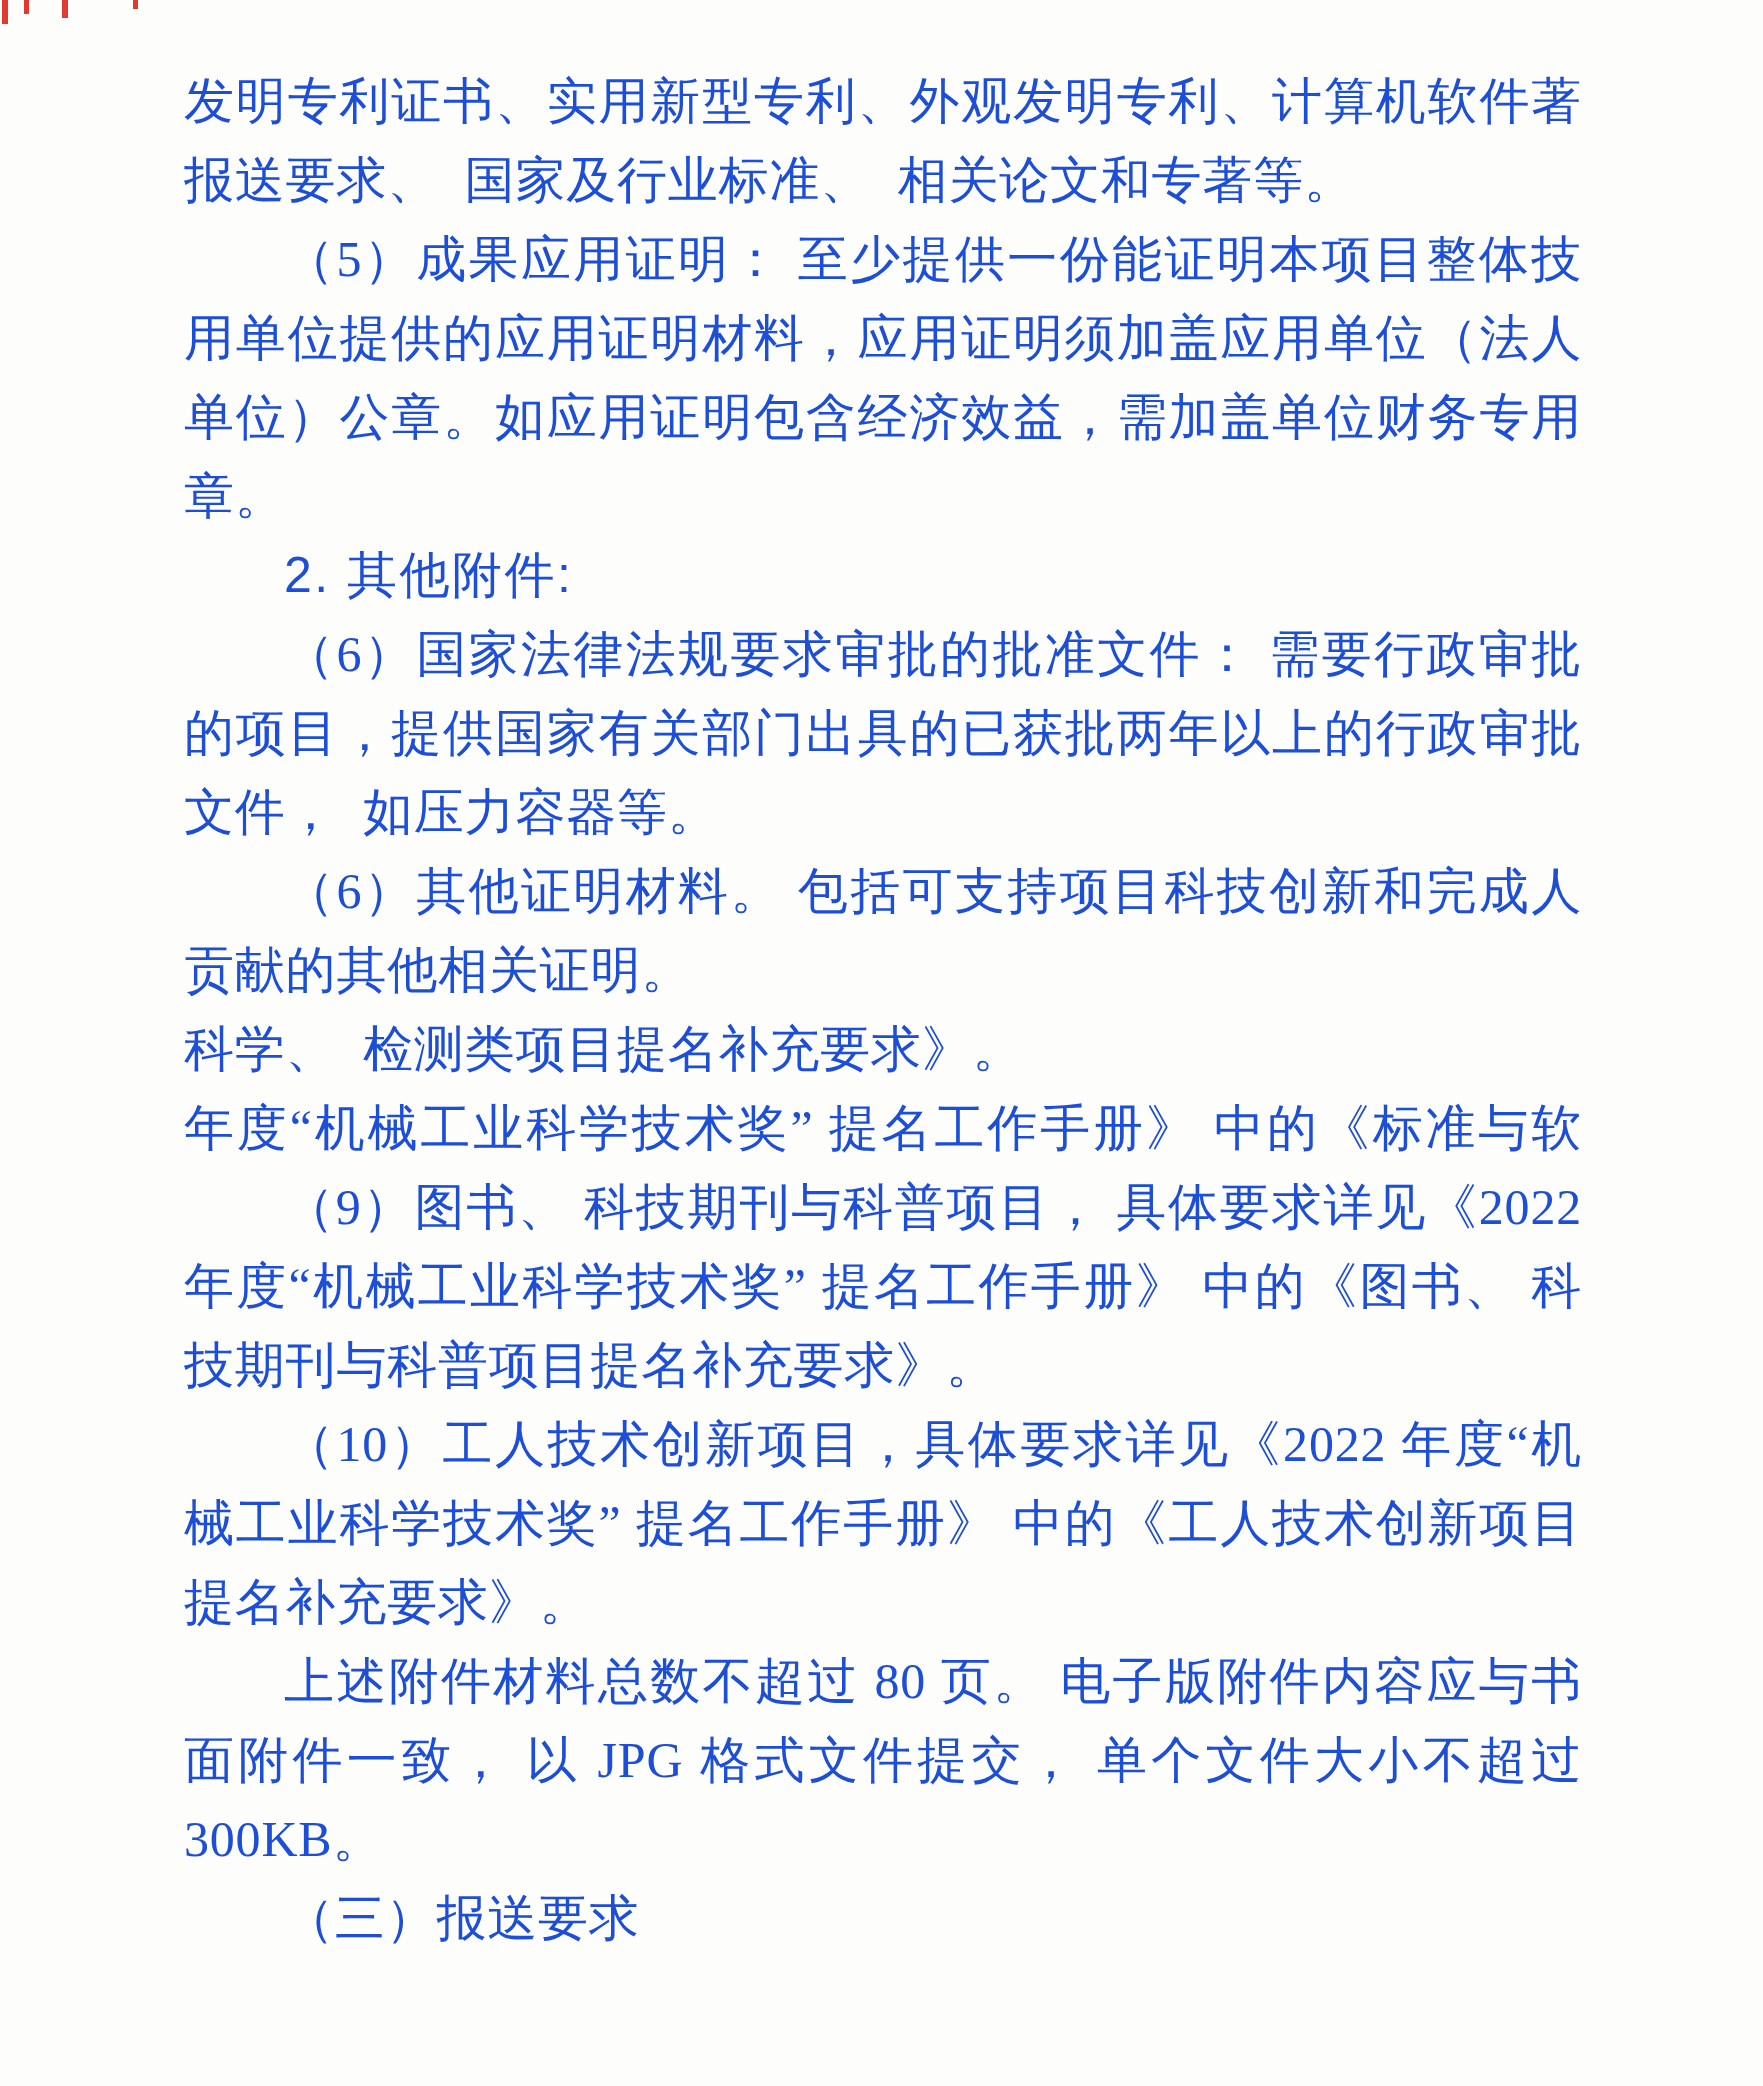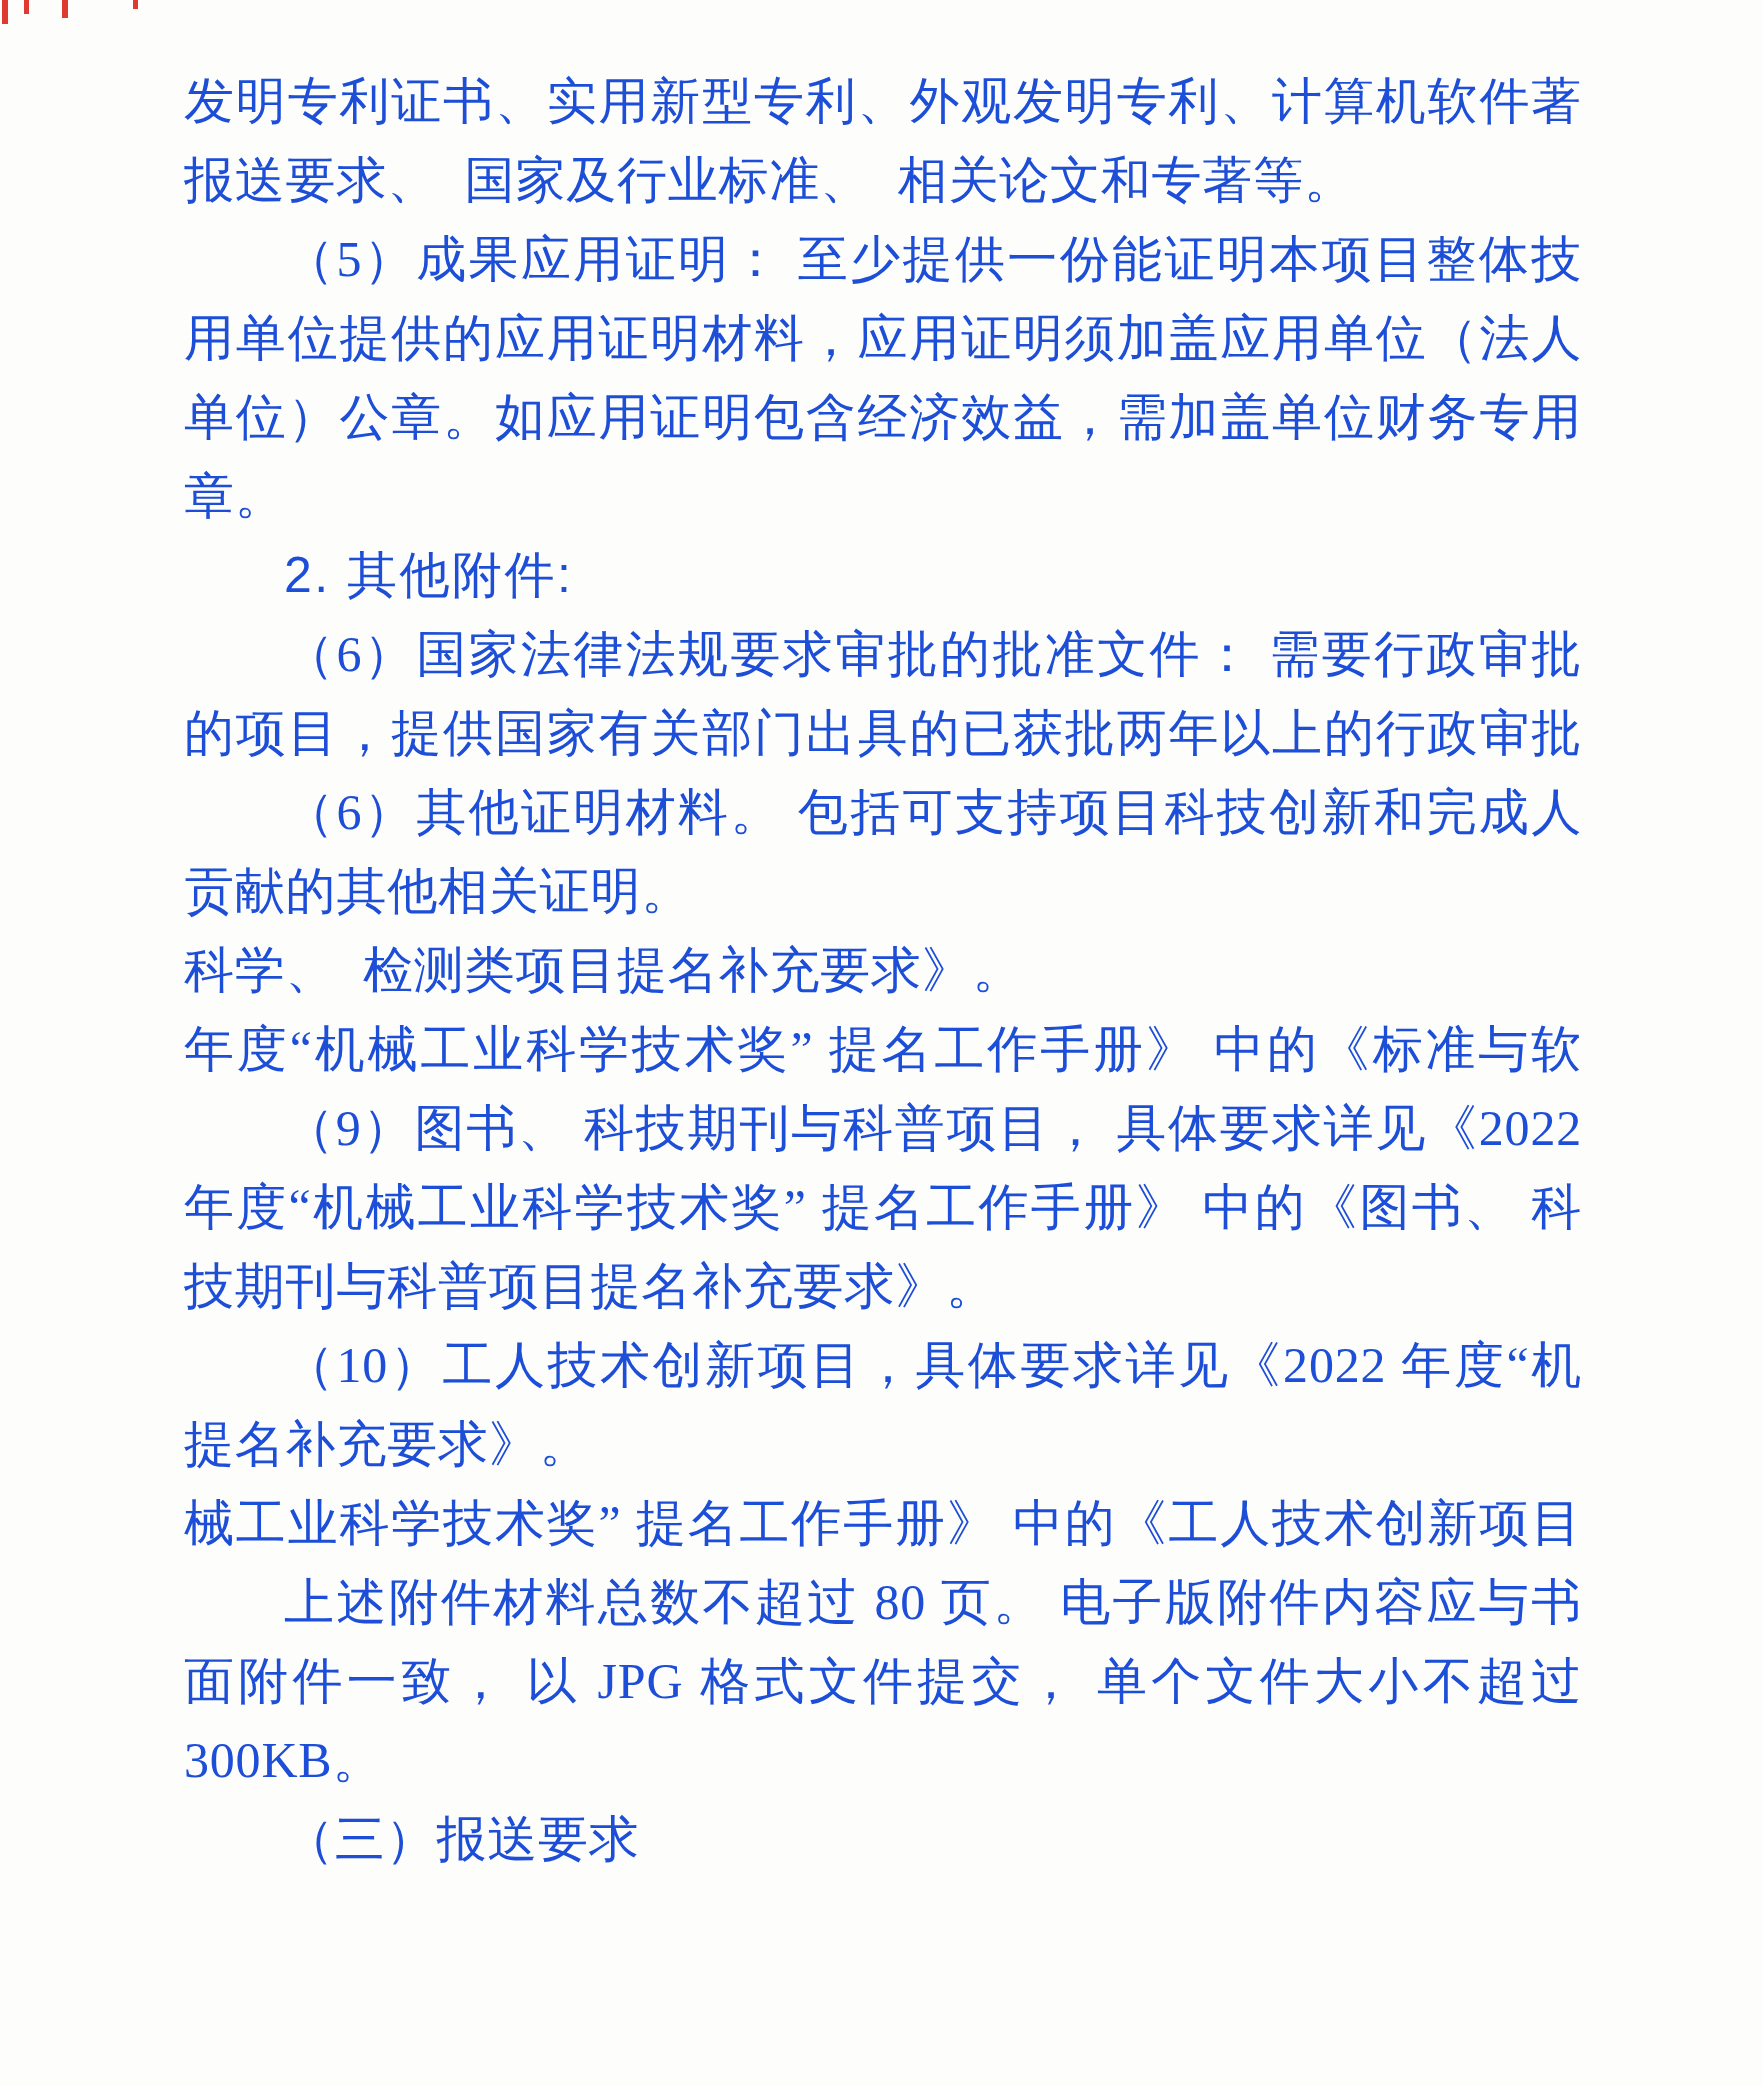--- a/index.html
+++ b/index.html
@@ -59,30 +59,31 @@
   <div class="text-block">
       <div class="line justify">发明专利证书、实用新型专利、外观发明专利、计算机软件著</div>
       <div class="line">报送要求、  国家及行业标准、  相关论文和专著等。</div>
       <div class="line justify" style="text-indent: 2em;">（5）成果应用证明：  至少提供一份能证明本项目整体技</div>
       <div class="line justify">用单位提供的应用证明材料，应用证明须加盖应用单位（法人</div>
       <div class="line justify">单位）公章。如应用证明包含经济效益，需加盖单位财务专用</div>
       <div class="line">章。</div>
       <div class="line bold" style="text-indent: 2em;">2. 其他附件:</div>
       <div class="line justify" style="text-indent: 2em;">（6）国家法律法规要求审批的批准文件：  需要行政审批</div>
       <div class="line justify">的项目，提供国家有关部门出具的已获批两年以上的行政审批</div>
+      <div class="line">文件，  如压力容器等。</div>
       <div class="line justify" style="text-indent: 2em;">（6）其他证明材料。  包括可支持项目科技创新和完成人</div>
       <div class="line">贡献的其他相关证明。</div>
       <div class="line">科学、  检测类项目提名补充要求》。</div>
       <div class="line justify">年度“机械工业科学技术奖”  提名工作手册》  中的《标准与软</div>
       <div class="line justify" style="text-indent: 2em;">（9）图书、  科技期刊与科普项目，  具体要求详见《2022</div>
       <div class="line justify">年度“机械工业科学技术奖”  提名工作手册》  中的《图书、  科</div>
       <div class="line">技期刊与科普项目提名补充要求》。</div>
       <div class="line justify" style="text-indent: 2em;">（10）工人技术创新项目，具体要求详见《2022 年度“机</div>
+      <div class="line justify">械工业科学技术奖”  提名工作手册》  中的《工人技术创新项目</div>
       <div class="line">提名补充要求》。</div>
-      <div class="line justify">械工业科学技术奖”  提名工作手册》  中的《工人技术创新项目</div>
       <div class="line justify" style="text-indent: 2em;">上述附件材料总数不超过 80 页。  电子版附件内容应与书</div>
       <div class="line justify">面附件一致，  以  JPG  格式文件提交，  单个文件大小不超过</div>
       <div class="line">300KB。</div>
       <div class="line" style="text-indent: 2em;">（三）报送要求</div>
     </div>
 
 </div>
 
 
 </body></html>

